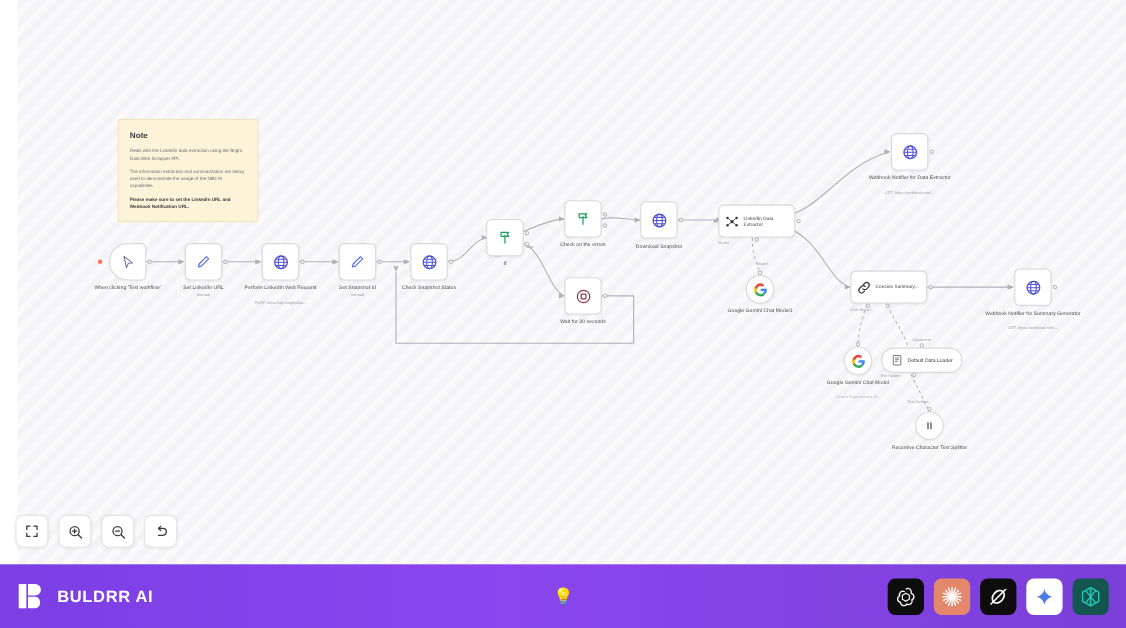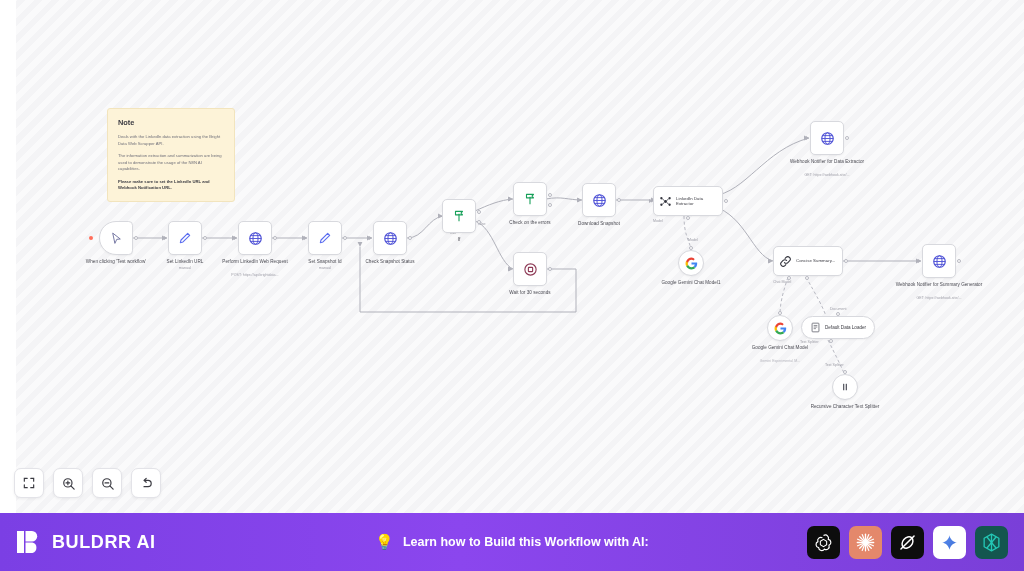--- a/index.html
+++ b/index.html
@@ -103,21 +103,21 @@
   #footer {
     position:absolute; left:0; top:513px; width:1024px; height:58px;
     background:linear-gradient(90deg,#7b3fe4 0%,#8b46ee 45%,#7a3fd8 100%);
     display:flex; align-items:center; padding:0 16px;
   }
   #brand { display:flex; align-items:center; gap:10px; }
   #brandmark {
     width:26px; height:26px; position:relative;
   }
   #brand-name {
-    color:#fff; font-size:18px; font-weight:700; letter-spacing:.6px;
+    color:#fff; font-size:15px; font-weight:700; letter-spacing:.6px;
   }
   #cta { display:flex; align-items:center; gap:9px; margin-left:auto; margin-right:auto;
          position:absolute; left:0; right:0; justify-content:center; pointer-events:none; }
   #cta > * { pointer-events:auto; }
   #cta-text { color:#fff; font-size:12.5px; font-weight:700; }
   #logos { display:flex; gap:9px; margin-left:auto; z-index:2; }
   .logo {
     width:33px; height:33px; border-radius:7px;
     display:flex; align-items:center; justify-content:center;
   }
@@ -452,21 +452,20 @@
           <rect x="1" y="2" width="7" height="22" fill="#fff"></rect>
           <path d="M9.5 2 H16 A5.2 5.2 0 0 1 16 12.4 H9.5 Z" fill="#fff"></path>
           <path d="M9.5 13.6 H16.5 A5.4 5.4 0 0 1 16.5 24 H9.5 Z" fill="#fff"></path>
         </svg>
       </div>
       <span id="brand-name">BULDRR AI</span>
     </div>
 
     <div id="cta">
       <span style="font-size:15px;">💡</span>
-      <span id="cta-text">Learn how to Build this Workflow with AI:</span>
     </div>
 
     <div id="logos">
 
       <div class="logo" style="background:#0d0d0d;">
         <svg width="21" height="21" viewBox="0 0 24 24">
           <path fill="none" stroke="#fff" stroke-width="1.35" d="M12 4.1c1.6-1.1 3.6-.9 4.8.5 1 1.1 1.2 2.5.7 3.8 1.5.3 2.7 1.5 2.9 3.1.2 1.6-.7 3.1-2.1 3.8.5 1.4.2 3-1 4-1.2 1-2.9 1.1-4.2.3-.9 1.3-2.5 1.9-4 1.5-1.5-.4-2.6-1.7-2.7-3.2-1.5-.3-2.7-1.5-2.9-3.1-.2-1.6.7-3.1 2.1-3.8-.5-1.4-.2-3 1-4 1.2-1 2.9-1.1 4.2-.3"></path>
           <path fill="none" stroke="#fff" stroke-width="1.2" d="M12 8.4 L15.6 10.5 V14.6 L12 16.7 L8.4 14.6 V10.5 Z"></path>
         </svg>
       </div>

